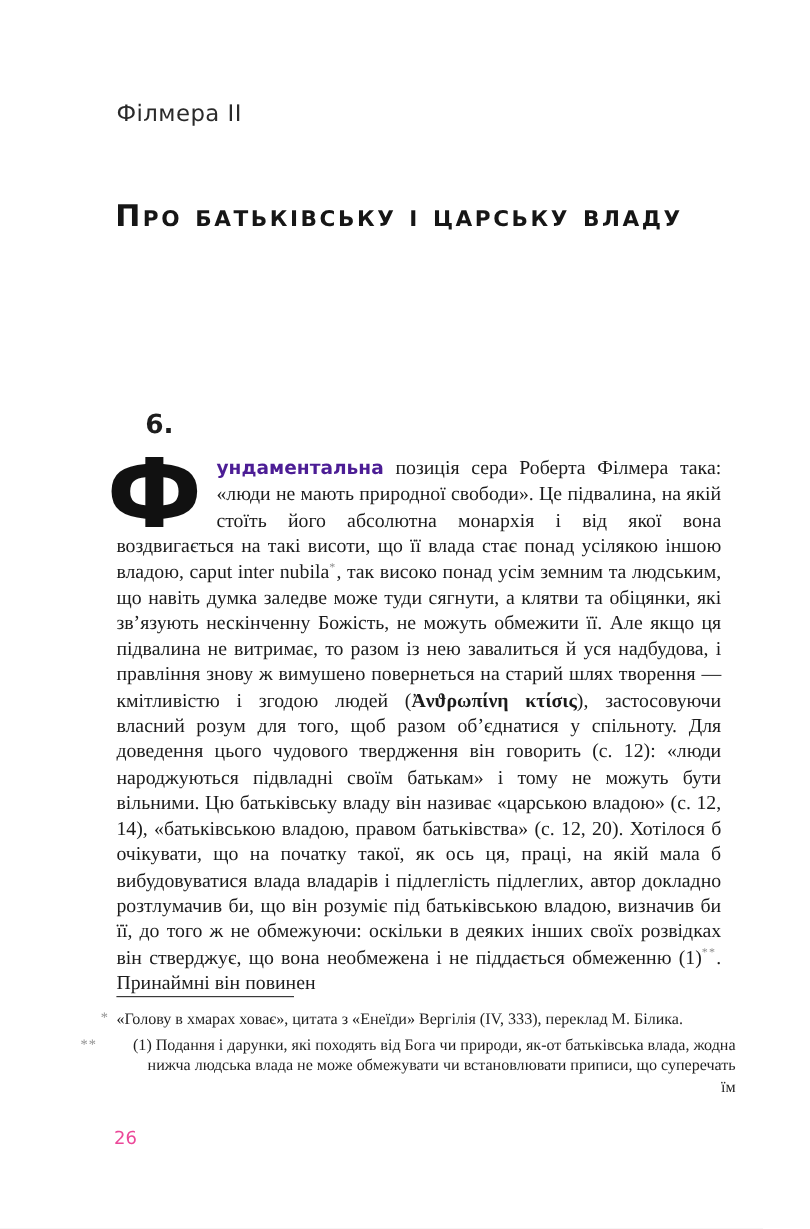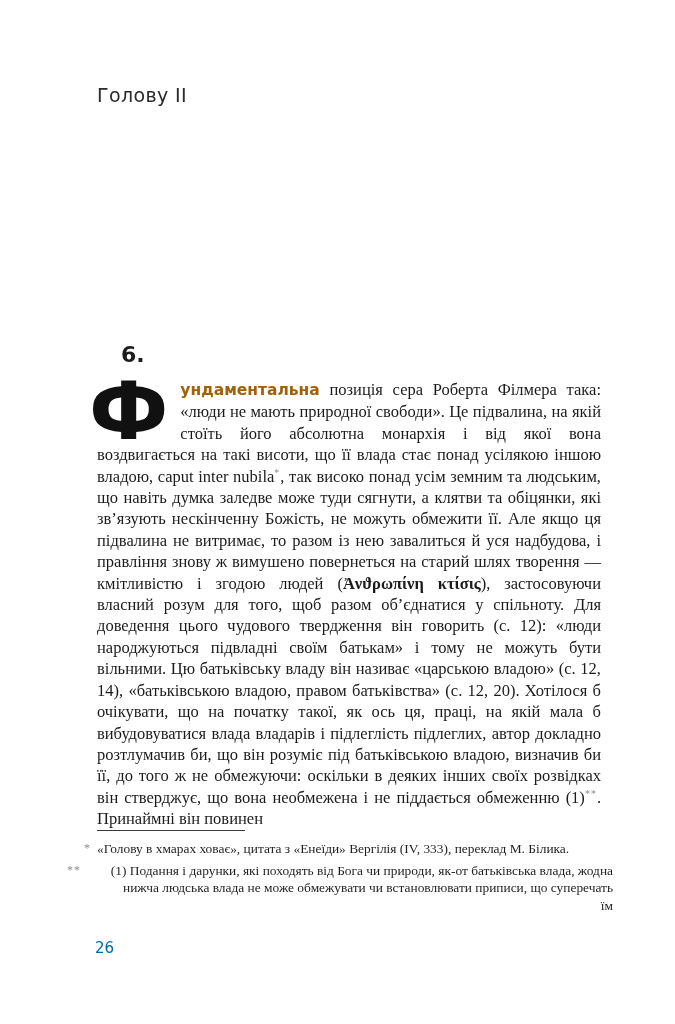--- a/index.html
+++ b/index.html
@@ -62,21 +62,21 @@
     font-size: 80px;
     line-height: 62px;
     height: 62px;
     margin: 2px 12px 0 -8px;
     color: #111;
   }
   .leadword {
     font-family: "DejaVu Sans", "Liberation Sans", sans-serif;
     font-weight: 700;
     font-size: 15.5px;
-    color: #a16207;
+    color: #4c1d95;
   }
   .seg-italic { }
   .seg-greek { font-style: normal; font-weight: bold; }
   .seg-sup {
     font-size: 10px;
     vertical-align: super;
     line-height: 0;
     color: #8a8a8a;
     letter-spacing: 1px;
   }
@@ -107,31 +107,32 @@
   }
   .footnote.fn-1 .marker { left: -13px; }
   .footnote.fn-2 .marker { left: -30px; }
   .footnote.fn-2 .fn-text { display: block; text-indent: -13px; padding-left: 13px; text-align: right; }
   .page-number {
     position: absolute;
     left: 95px;
     top: 939px;
     font-family: "DejaVu Sans", "Liberation Sans", sans-serif;
     font-size: 15px;
-    color: #0369a1;
+    color: #ec4899;
     text-align: right;
   }
 </style>
 </head>
 <body>
 
 <div class="page">
 
-  <div class="chapter-label">Голову II</div>
+  <div class="chapter-label">Філмера II</div>
 
+  <h1 class="chapter-title">Про батьківську і царську владу</h1>
 
   <div class="section-number">6.</div>
 
   <div class="paragraph">
     <span class="dropcap">Ф</span><span class="leadword">ундаментальна</span><span><span> позиція сера Роберта Філмера така: «люди не мають природної свободи». Це підвалина, на якій стоїть його абсолютна монархія і від якої вона воздвигається на такі висоти, що її влада стає понад усілякою іншою владою, </span><span class="seg-italic">caput inter nubila</span><span class="seg-sup">*</span><span>, так високо понад усім земним та людським, що навіть думка заледве може туди сягнути, а клятви та обіцянки, які зв’язують нескінченну Божість, не можуть обмежити її. Але якщо ця підвалина не витримає, то разом із нею завалиться й уся надбудова, і правління знову ж вимушено повернеться на старий шлях творення — кмітливістю і згодою людей (</span><span class="seg-greek">Ἀνϑρωπίνη κτίσις</span><span>), застосовуючи власний розум для того, щоб разом об’єднатися у спільноту. Для доведення цього чудового твердження він говорить (с. 12): «люди народжуються підвладні своїм батькам» і тому не можуть бути вільними. Цю батьківську владу він називає «царською владою» (с. 12, 14), «батьківською владою, правом батьківства» (с. 12, 20). Хотілося б очікувати, що на початку такої, як ось ця, праці, на якій мала б вибудовуватися влада владарів і підлеглість підлеглих, автор докладно розтлумачив би, що він розуміє під батьківською владою, визначив би її, до того ж не обмежуючи: оскільки в деяких інших своїх розвідках він стверджує, що вона необмежена і не піддається обмеженню (1)</span><span class="seg-sup">**</span><span>. Принаймні він повинен</span></span>
   </div>
 
   <div class="footnotes">
     <hr class="footnote-rule">
     <div class="footnote fn-1">

